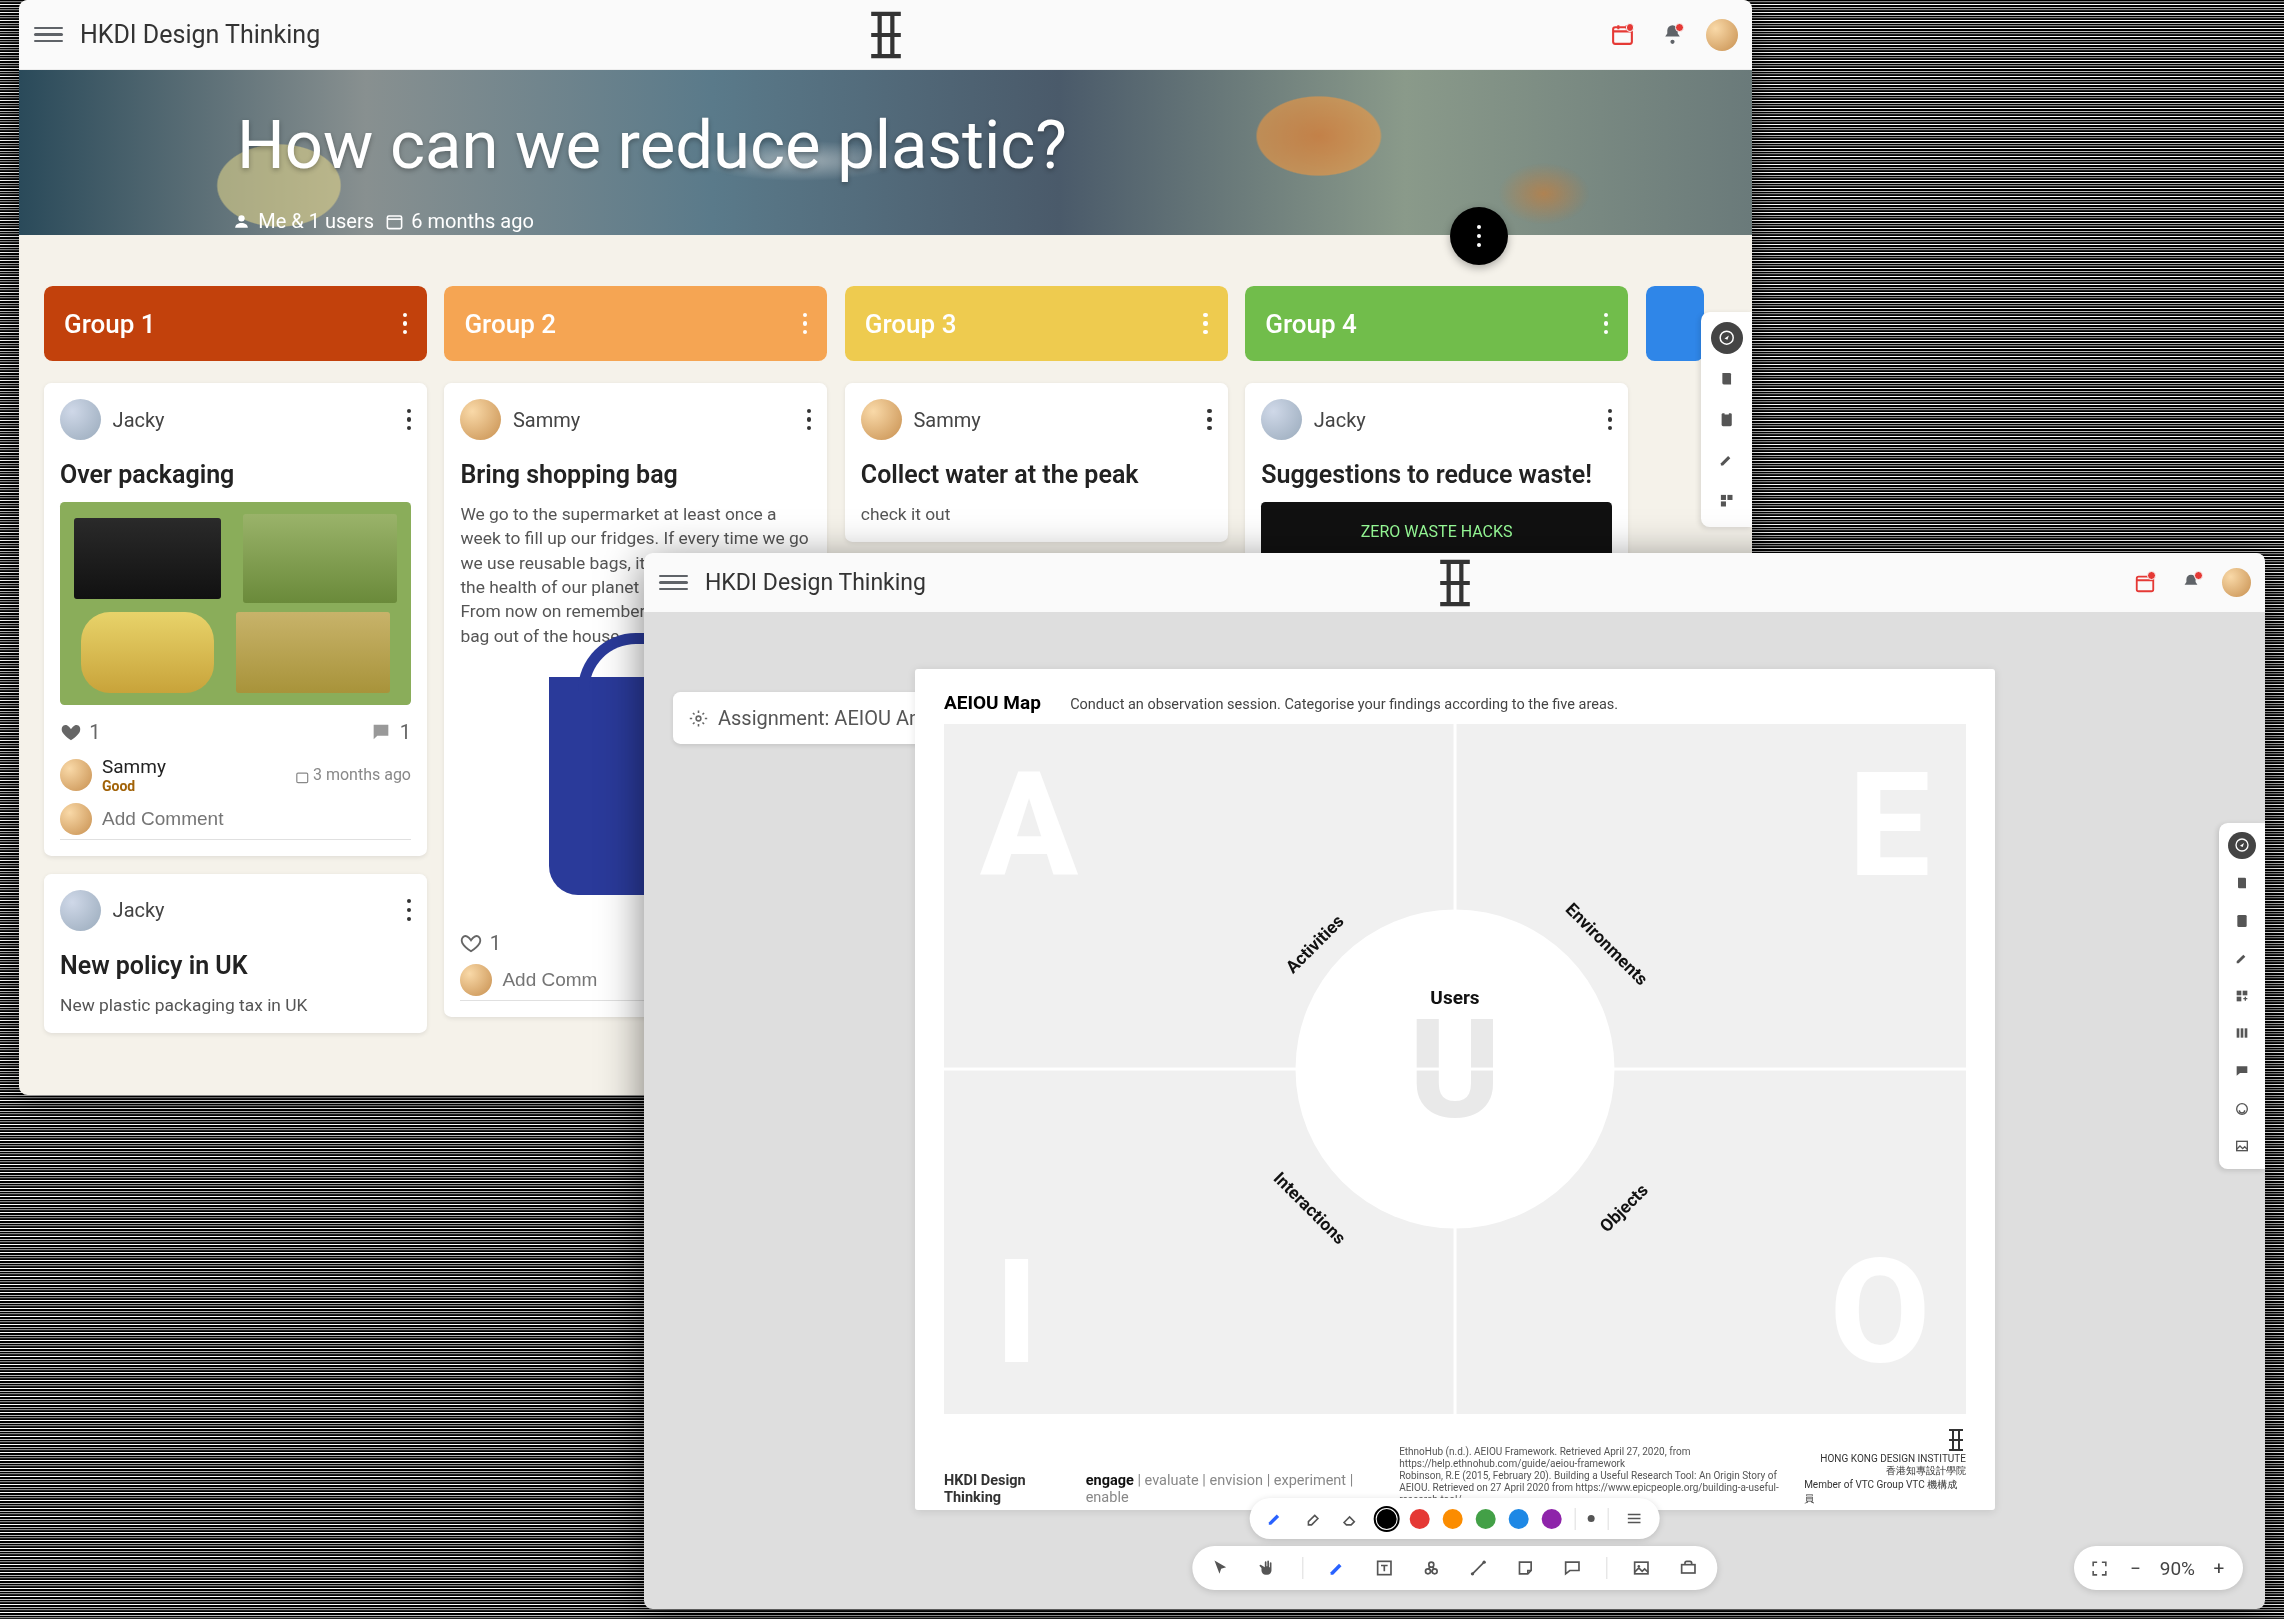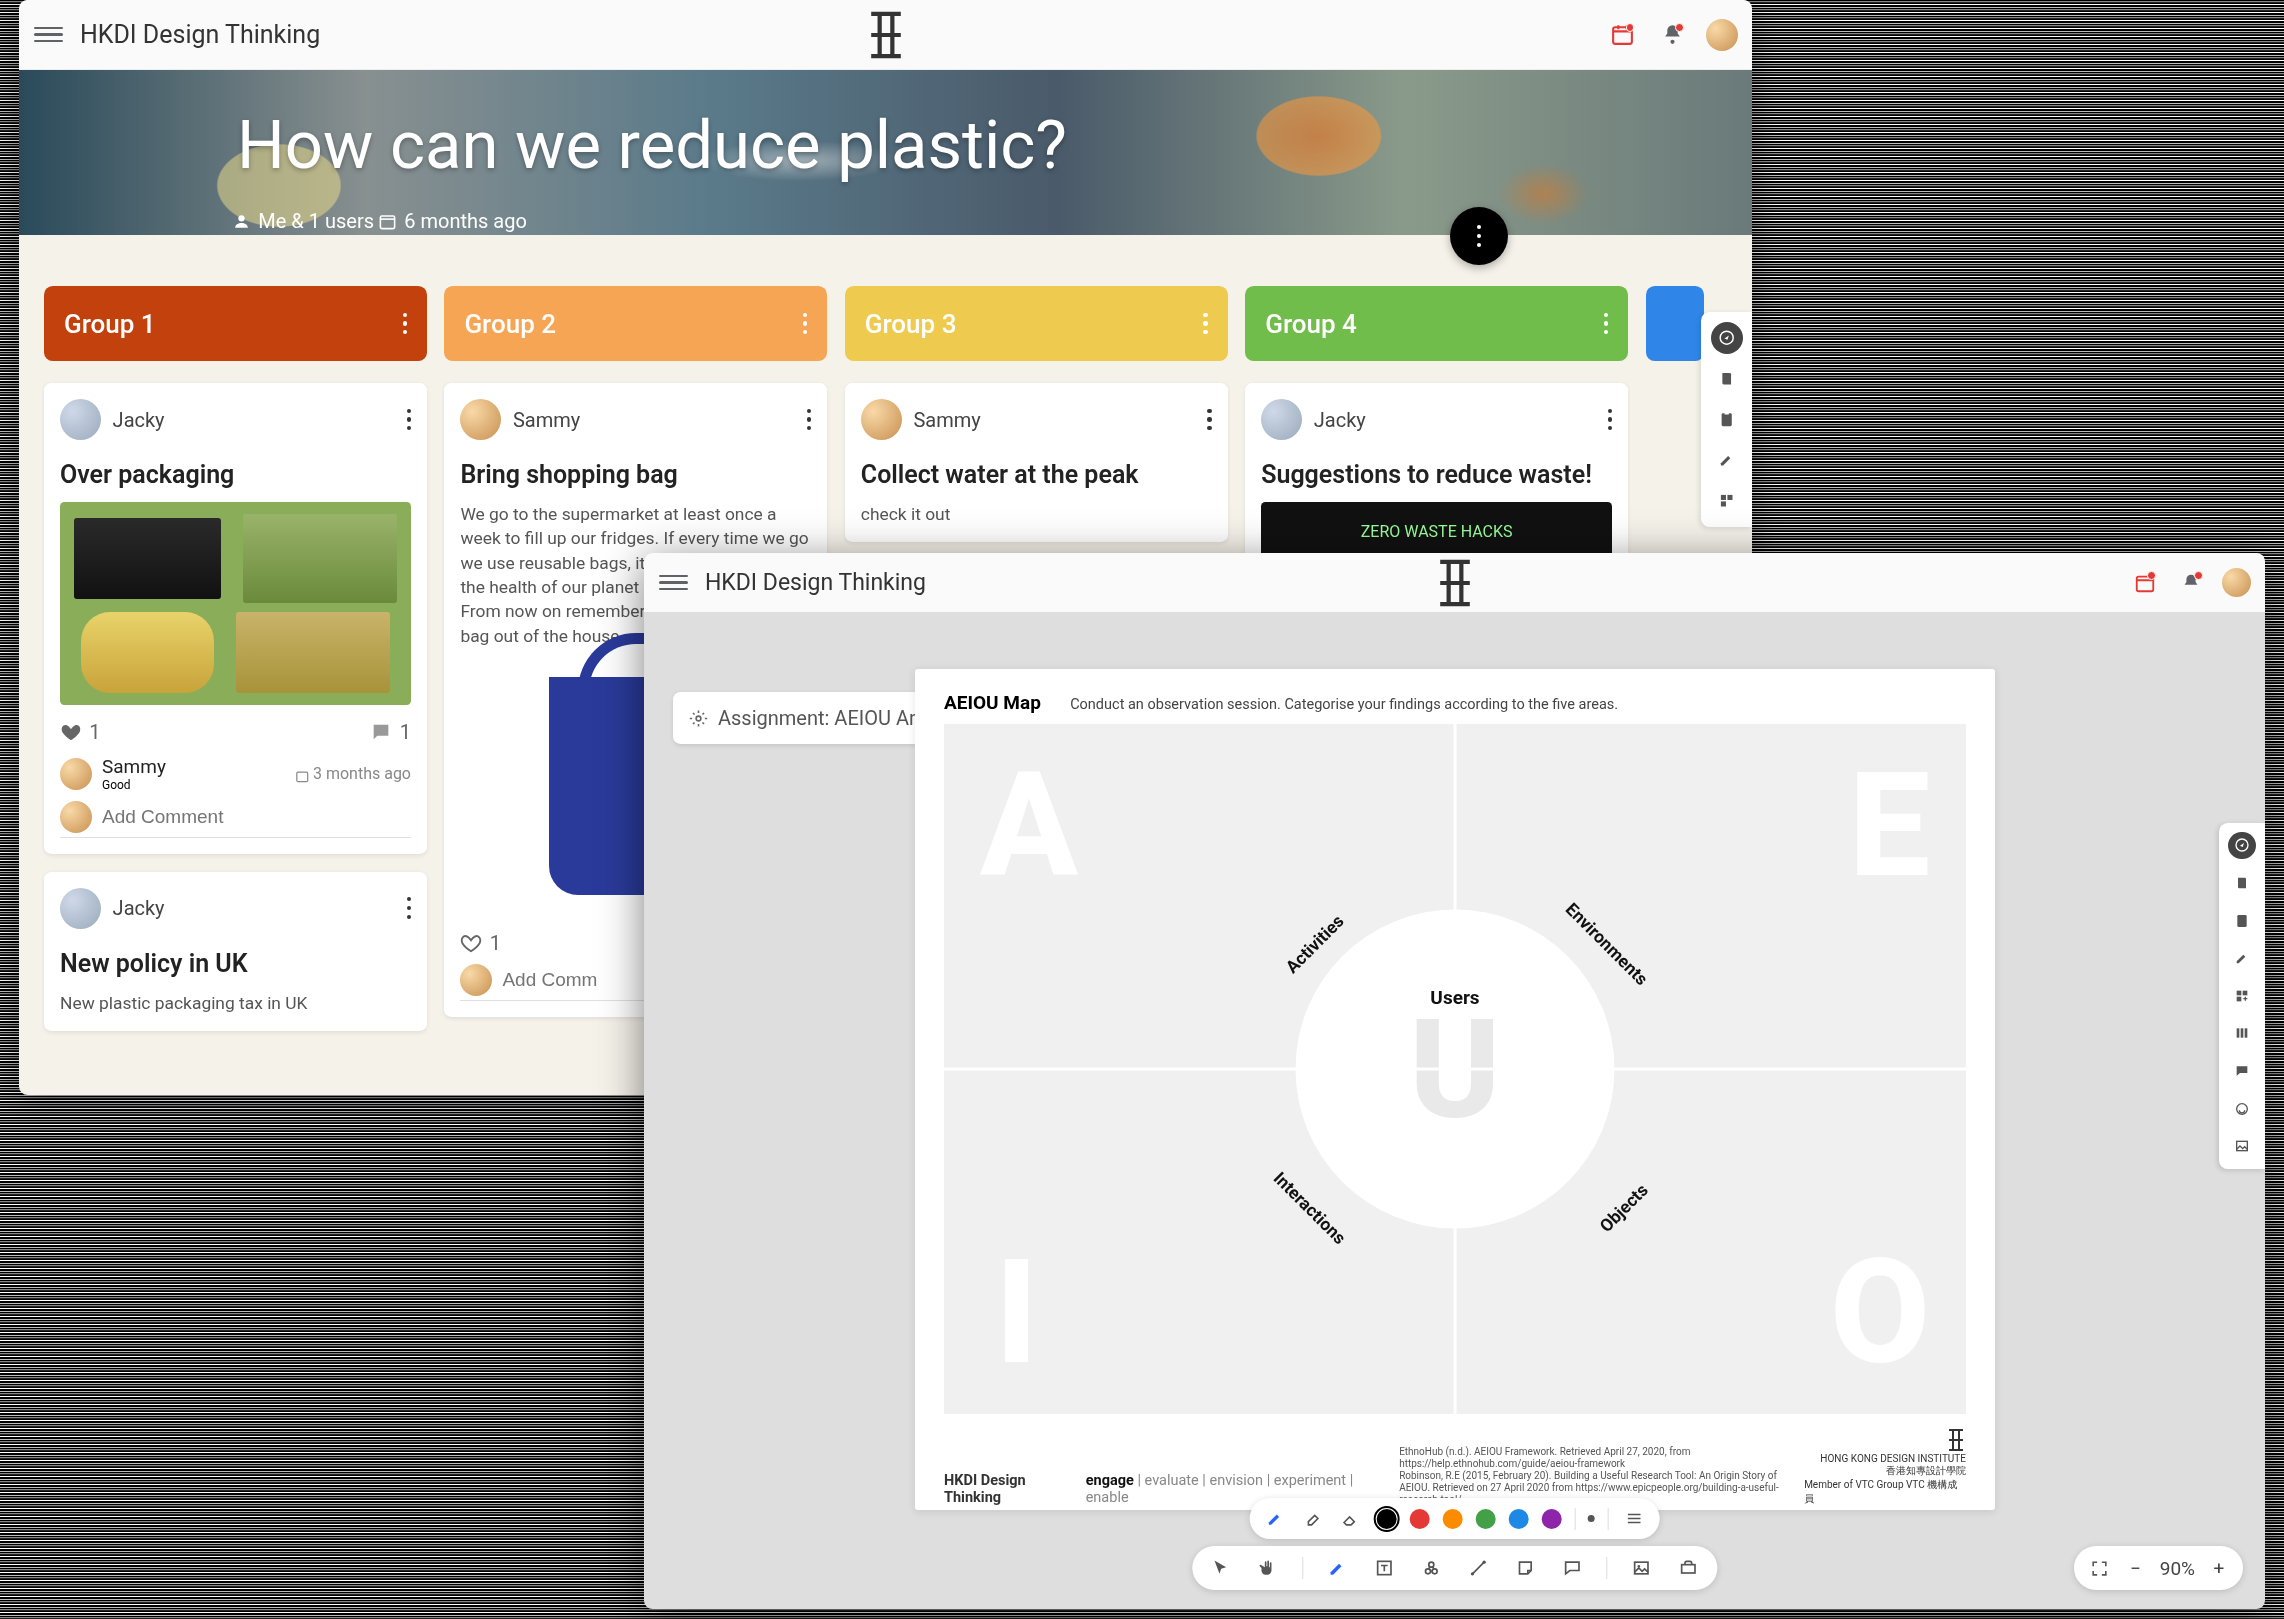--- a/index.html
+++ b/index.html
@@ -33,21 +33,21 @@
   height: 165px; position: relative; overflow: hidden;
   background: linear-gradient(90deg, #2a4a5a 0%, #889090 20%, #5a7a8a 40%, #4a5a6a 60%, #8a9a8a 80%, #6a7a7a 100%);
 }
 .banner-clutter { position: absolute; inset:0; opacity: 0.55; background:
   radial-gradient(ellipse 87px 58px at 15% 70%, #e8d98a 0%, #e8d98a 70%, transparent 72%),
   radial-gradient(ellipse 145px 29px at 45% 55%, #dde0e0 0%, transparent 70%),
   radial-gradient(ellipse 102px 65px at 75% 40%, #ff7a1a 0%, #ff9a3a 60%, transparent 62%),
   radial-gradient(ellipse 65px 44px at 88% 75%, #d87a2a 0%, transparent 70%);
 }
 .w1-banner h1 { position: absolute; left: 218px; top: 36px; font-size: 67px; font-weight: 400; color: #fff; text-shadow: 0 1.5px 5.8px rgba(0,0,0,0.3); }
-.w1-banner-meta { position: absolute; left: 213px; top: 139px; display: flex; align-items: center; gap: 4px; color: #fff; font-size: 20px; }
+.w1-banner-meta { position: absolute; left: 213px; top: 139px; display: flex; align-items: center; gap: 11px; color: #fff; font-size: 20px; }
 .w1-banner-meta .meta-item { display: flex; align-items: center; gap: 7.3px; }
 .fab-more { position: absolute; right: 244px; top: 207px; width: 58px; height: 58px; border-radius: 50%; background: #000; display: flex; align-items: center; justify-content: center; color: #fff; cursor: pointer; z-index: 5; box-shadow: 0 2.9px 8.7px rgba(0,0,0,0.3); }
 .dots-v { display: flex; flex-direction: column; gap: 4.4px; }
 .dots-v span { width: 4.4px; height: 4.4px; border-radius: 50%; background: currentColor; }
 
 .w1-board { padding: 51px 25px 0 25px; display: flex; gap: 17.4px; align-items: flex-start; overflow: hidden; }
 .group-col { width: 383px; flex-shrink: 0; }
 .group-header { height: 75px; border-radius: 8.7px; display: flex; align-items: center; justify-content: space-between; padding: 0 20px; color: #fff; font-size: 26px; font-weight: 500; margin-bottom: 22px; }
 .gh-teal { background: #c2410c; }
 .gh-orange { background: #f5a553; }
@@ -68,21 +68,21 @@
 .banana-box { position:absolute; background: #333; border-radius:2.9px; }
 .card-img-shopbag { width: 100%; height: 261px; display:flex; align-items:center; justify-content:center; margin-top:7.3px; }
 .shopbag { width: 174px; height: 218px; background: #2a3a9a; border-radius: 0 0 29px 29px; position: relative; }
 .shopbag::before { content:""; position:absolute; top:-44px; left:29px; width:116px; height:73px; border:11.6px solid #2a3a9a; border-bottom:none; border-radius: 58px 58px 0 0; }
 .card-img-video { width:100%; height:58px; background:#111; border-radius:4.4px; margin-top:10px; color:#9f9; display:flex; align-items:center; justify-content:center; font-size:16px; position:relative; overflow:hidden; }
 .card-actions { display: flex; align-items: center; justify-content: space-between; margin-top: 14.5px; }
 .action { display: flex; align-items: center; gap: 7.3px; color: #666; font-size: 20px; }
 .comment-row { display: flex; align-items: center; gap: 10px; margin-top: 11.6px; }
 .comment-meta { flex:1; }
 .comment-name { font-size: 19px; color: #222; }
-.comment-text { font-size: 12px; color: #000000; }
+.comment-text { font-size: 14px; color: #a16207; font-weight: bold; }
 .comment-time { font-size: 16px; color: #888; display:flex; align-items:flex-end; gap:3px; }
 .add-comment-row { display:flex; align-items:center; gap:10px; margin-top:8.7px; border-bottom: 0.7px solid #e0e0e0; padding-bottom: 4.4px; }
 .add-comment-row input { border:none; font-size:19px; color:#888; flex:1; outline:none; }
 
 .w1-sidebar { position: absolute; right: 0; top: 312px; width: 51px; background: #fff; border-radius: 8.7px 0 0 8.7px; padding: 10px 0; display: flex; flex-direction: column; gap: 8.7px; align-items: center; box-shadow: -1.5px 1.5px 5.8px rgba(0,0,0,0.1); }
 .sb-item { width: 32px; height: 32px; display:flex; align-items:center; justify-content:center; color:#555; cursor:pointer; }
 .sb-item.dark { background:#444; color:#fff; border-radius:50%; }
 
 
 .win2 {

